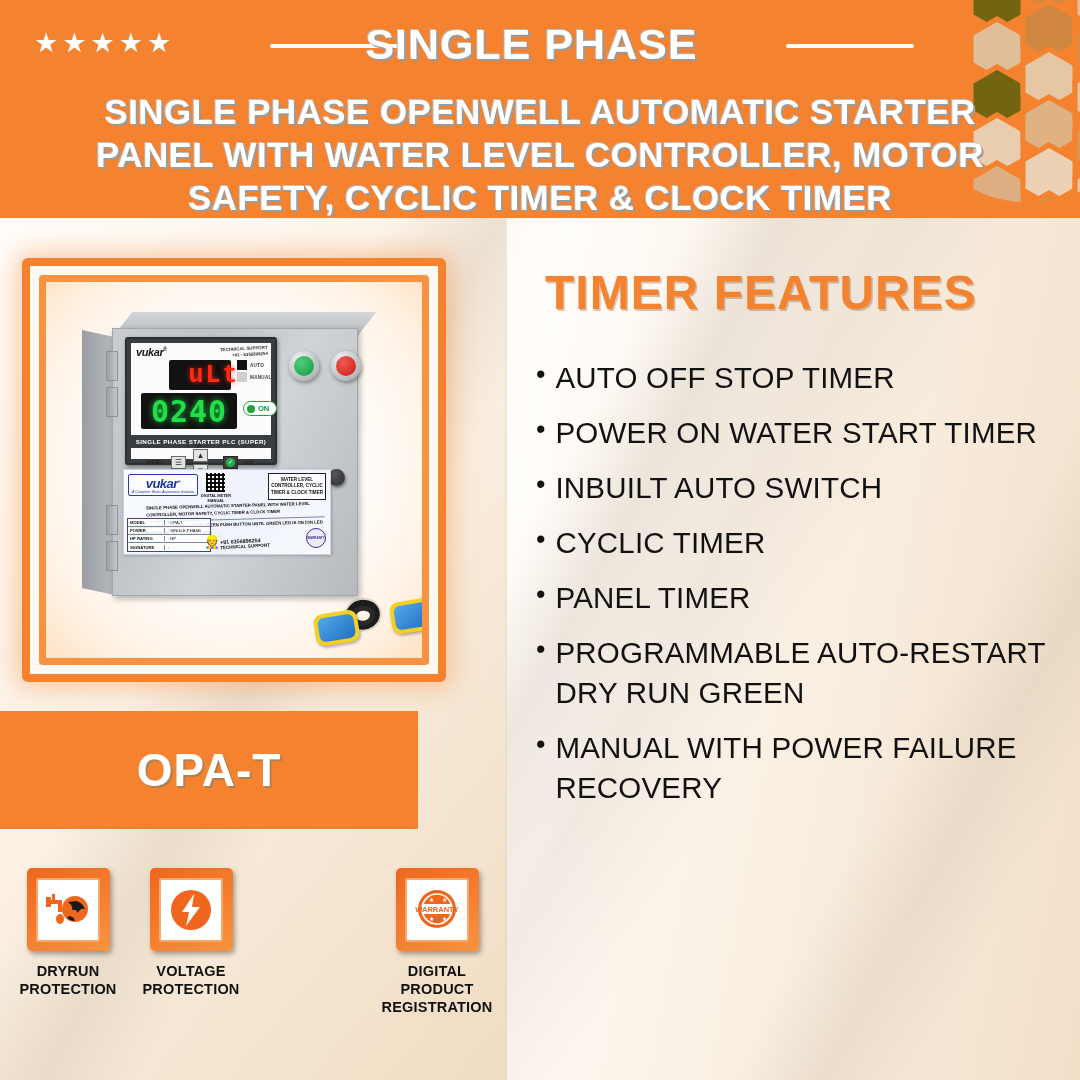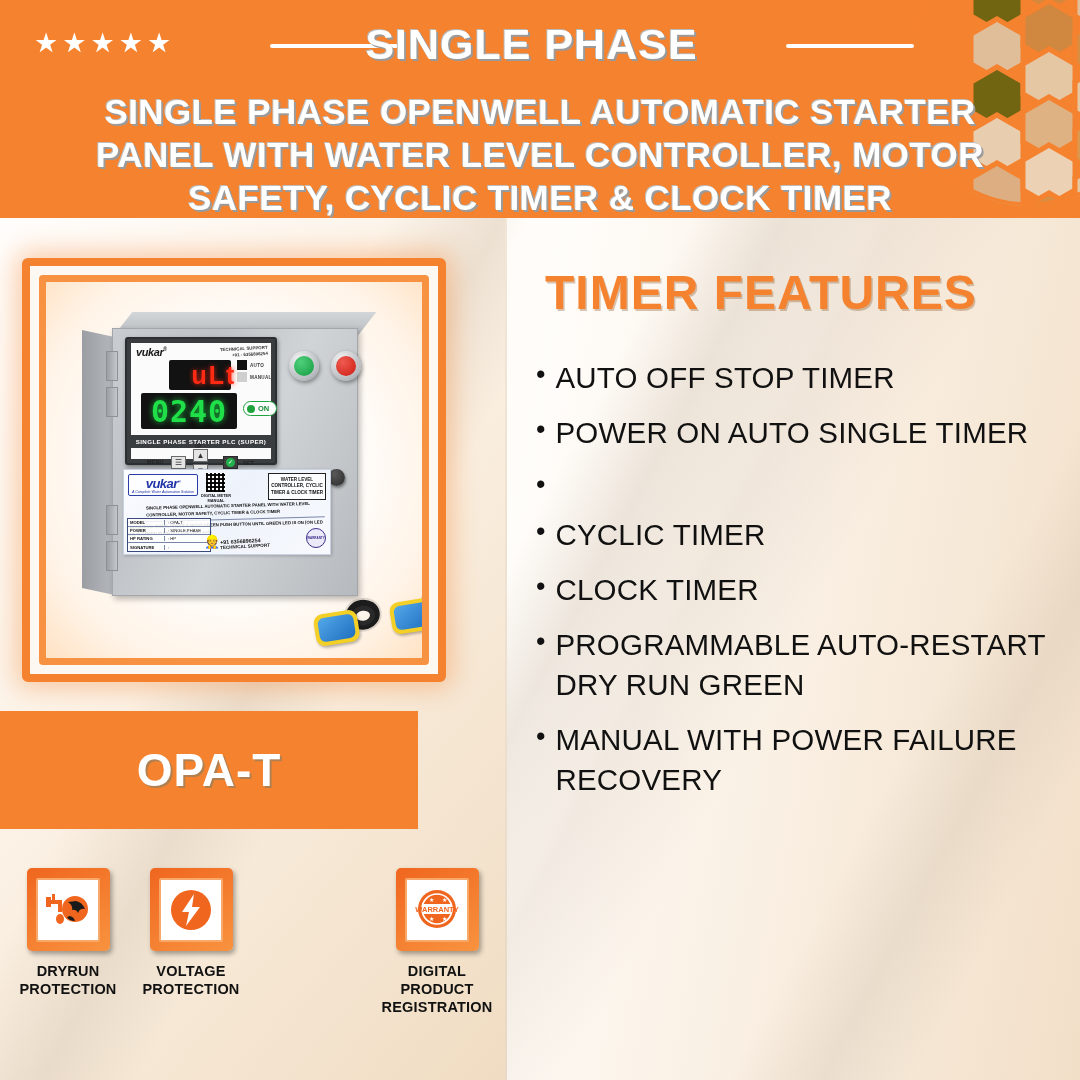--- a/index.html
+++ b/index.html
@@ -142,21 +142,21 @@
     position:absolute; right:3px; top:3px; text-align:right;
     font-size:4.4px; font-weight:bold; color:#333; line-height:6px;
     transform:rotate(-3deg);
   }
   .led-red{
     position:absolute; left:38px; top:17px; width:62px; height:30px;
     background:#121212; border-radius:2px;
     display:flex; align-items:center; justify-content:center;
   }
   .led-red span{
-    font-family:Liberation Sans, sans-serif; font-size:25px; font-weight:bold;
+    font-family:Liberation Mono, monospace; font-size:25px; font-weight:bold;
     color:#ff2a14; letter-spacing:2px; text-shadow:0 0 5px rgba(255,40,20,.85);padding-left:28px;
   }
   .am-box{ position:absolute; left:106px; top:17px; width:40px; }
   .am-row{ display:flex; align-items:center; gap:3px; margin-bottom:2px; }
   .am-sw{ width:10px; height:10px; }
   .am-sw.on{ background:#111; }
   .am-sw.off{ background:#cfcfcf; }
   .am-row span{ font-size:4.6px; font-weight:bold; color:#3a3a3a; letter-spacing:.3px;}
   .led-green{
     position:absolute; left:10px; top:50px; width:96px; height:36px;
@@ -594,32 +594,33 @@
 
 <div class="feat-title">TIMER FEATURES</div>
 
 <div class="feat-list">
   <div class="feat-item">
     <span class="feat-bullet">•</span>
     <span class="feat-text">AUTO OFF STOP TIMER</span>
   </div>
   <div class="feat-item">
     <span class="feat-bullet">•</span>
-    <span class="feat-text">POWER ON AUTO SINGLE TIMER</span>
+    <span class="feat-text">POWER ON WATER START TIMER</span>
   </div>
   <div class="feat-item">
     <span class="feat-bullet">•</span>
+    <span class="feat-text">INBUILT AUTO SWITCH</span>
   </div>
   <div class="feat-item">
     <span class="feat-bullet">•</span>
     <span class="feat-text">CYCLIC TIMER</span>
   </div>
   <div class="feat-item">
     <span class="feat-bullet">•</span>
-    <span class="feat-text">CLOCK TIMER</span>
+    <span class="feat-text">PANEL TIMER</span>
   </div>
   <div class="feat-item">
     <span class="feat-bullet">•</span>
     <span class="feat-text">PROGRAMMABLE AUTO-RESTART DRY RUN GREEN</span>
   </div>
   <div class="feat-item">
     <span class="feat-bullet">•</span>
     <span class="feat-text">MANUAL WITH POWER FAILURE RECOVERY</span>
   </div>
 </div>

